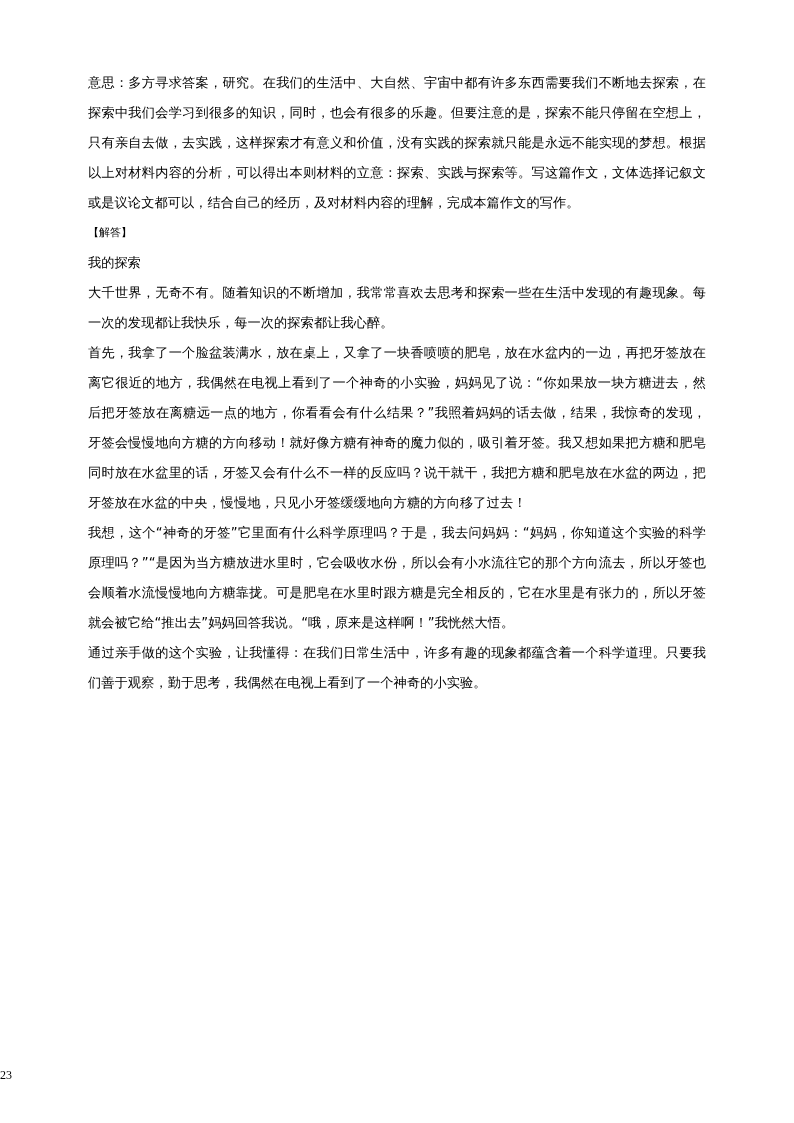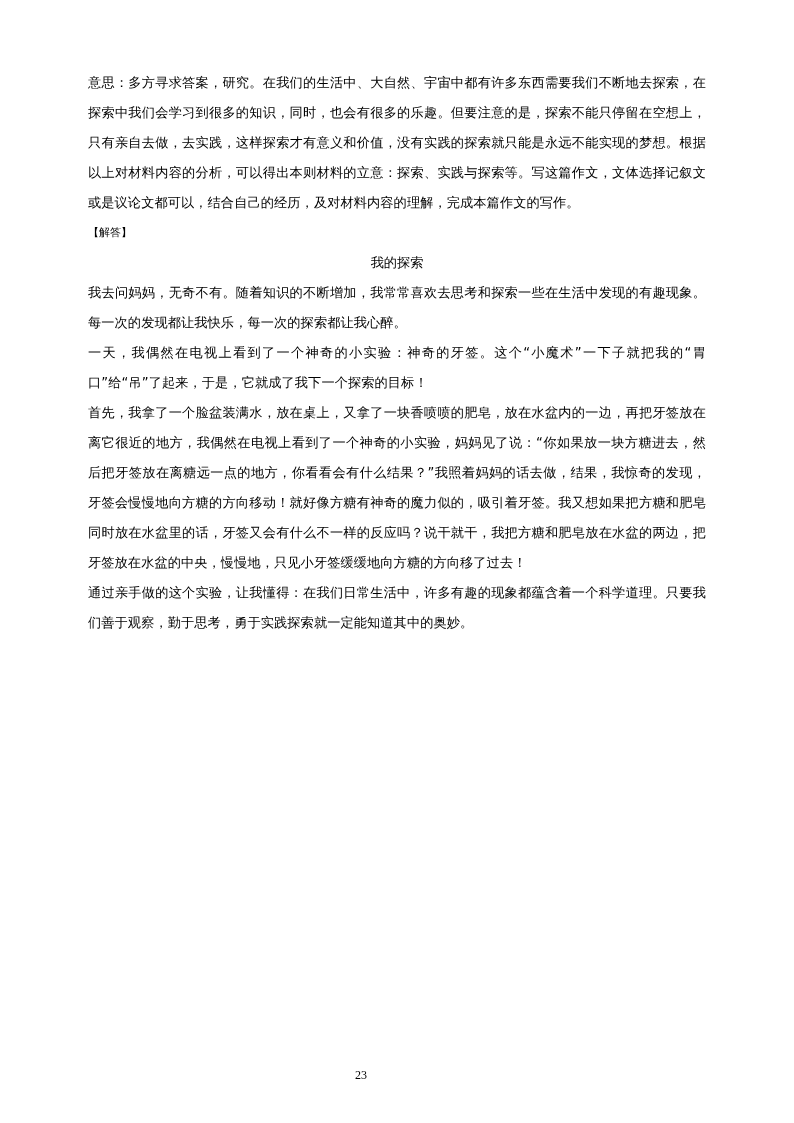--- a/index.html
+++ b/index.html
@@ -36,51 +36,49 @@
   .heading {
     font-size: 11px;
     line-height: 30px;
     margin: 0;
   }
   .line {
     font-size: 13.2px;
     line-height: 30px;
     margin: 0;
     white-space: nowrap;
-    text-align: center;
   }
   .page-number {
     position: absolute;
     left: 0;
     right: 0;
     top: 1068px;
-    text-align: center;
     font-size: 12px;
     font-family: "Liberation Serif", "DejaVu Serif", serif;
     color: #000;
   }
 </style>
 </head>
 <body>
 
 <div class="page">
   <div class="doc-body">
 
     <p class="para">意思：多方寻求答案，研究。在我们的生活中、大自然、宇宙中都有许多东西需要我们不断地去探索，在探索中我们会学习到很多的知识，同时，也会有很多的乐趣。但要注意的是，探索不能只停留在空想上，只有亲自去做，去实践，这样探索才有意义和价值，没有实践的探索就只能是永远不能实现的梦想。根据以上对材料内容的分析，可以得出本则材料的立意：探索、实践与探索等。写这篇作文，文体选择记叙文或是议论文都可以，结合自己的经历，及对材料内容的理解，完成本篇作文的写作。</p>
 
     <p class="heading">【解答】</p>
 
     <p class="line">我的探索</p>
 
-    <p class="para">我去问妈妈，无奇不有。随着知识的不断增加，我常常喜欢去思考和探索一些在生活中发现的有趣现象。每一次的发现都让我快乐，每一次的探索都让我心醉。</p>
+    <p class="para">大千世界，无奇不有。随着知识的不断增加，我常常喜欢去思考和探索一些在生活中发现的有趣现象。每一次的发现都让我快乐，每一次的探索都让我心醉。</p>
 
-    <p class="para">一天，我偶然在电视上看到了一个神奇的小实验：神奇的牙签。这个“小魔术”一下子就把我的“胃口”给“吊”了起来，于是，它就成了我下一个探索的目标！</p>
 
     <p class="para">首先，我拿了一个脸盆装满水，放在桌上，又拿了一块香喷喷的肥皂，放在水盆内的一边，再把牙签放在离它很近的地方，我偶然在电视上看到了一个神奇的小实验，妈妈见了说：“你如果放一块方糖进去，然后把牙签放在离糖远一点的地方，你看看会有什么结果？”我照着妈妈的话去做，结果，我惊奇的发现，牙签会慢慢地向方糖的方向移动！就好像方糖有神奇的魔力似的，吸引着牙签。我又想如果把方糖和肥皂同时放在水盆里的话，牙签又会有什么不一样的反应吗？说干就干，我把方糖和肥皂放在水盆的两边，把牙签放在水盆的中央，慢慢地，只见小牙签缓缓地向方糖的方向移了过去！</p>
 
+    <p class="para">我想，这个“神奇的牙签”它里面有什么科学原理吗？于是，我去问妈妈：“妈妈，你知道这个实验的科学原理吗？”“是因为当方糖放进水里时，它会吸收水份，所以会有小水流往它的那个方向流去，所以牙签也会顺着水流慢慢地向方糖靠拢。可是肥皂在水里时跟方糖是完全相反的，它在水里是有张力的，所以牙签就会被它给“推出去”妈妈回答我说。“哦，原来是这样啊！”我恍然大悟。</p>
 
-    <p class="para">通过亲手做的这个实验，让我懂得：在我们日常生活中，许多有趣的现象都蕴含着一个科学道理。只要我们善于观察，勤于思考，勇于实践探索就一定能知道其中的奥妙。</p>
+    <p class="para">通过亲手做的这个实验，让我懂得：在我们日常生活中，许多有趣的现象都蕴含着一个科学道理。只要我们善于观察，勤于思考，我偶然在电视上看到了一个神奇的小实验。</p>
 
 
   </div>
 
   <div class="page-number">23</div>
 </div>
 
 </body></html>

